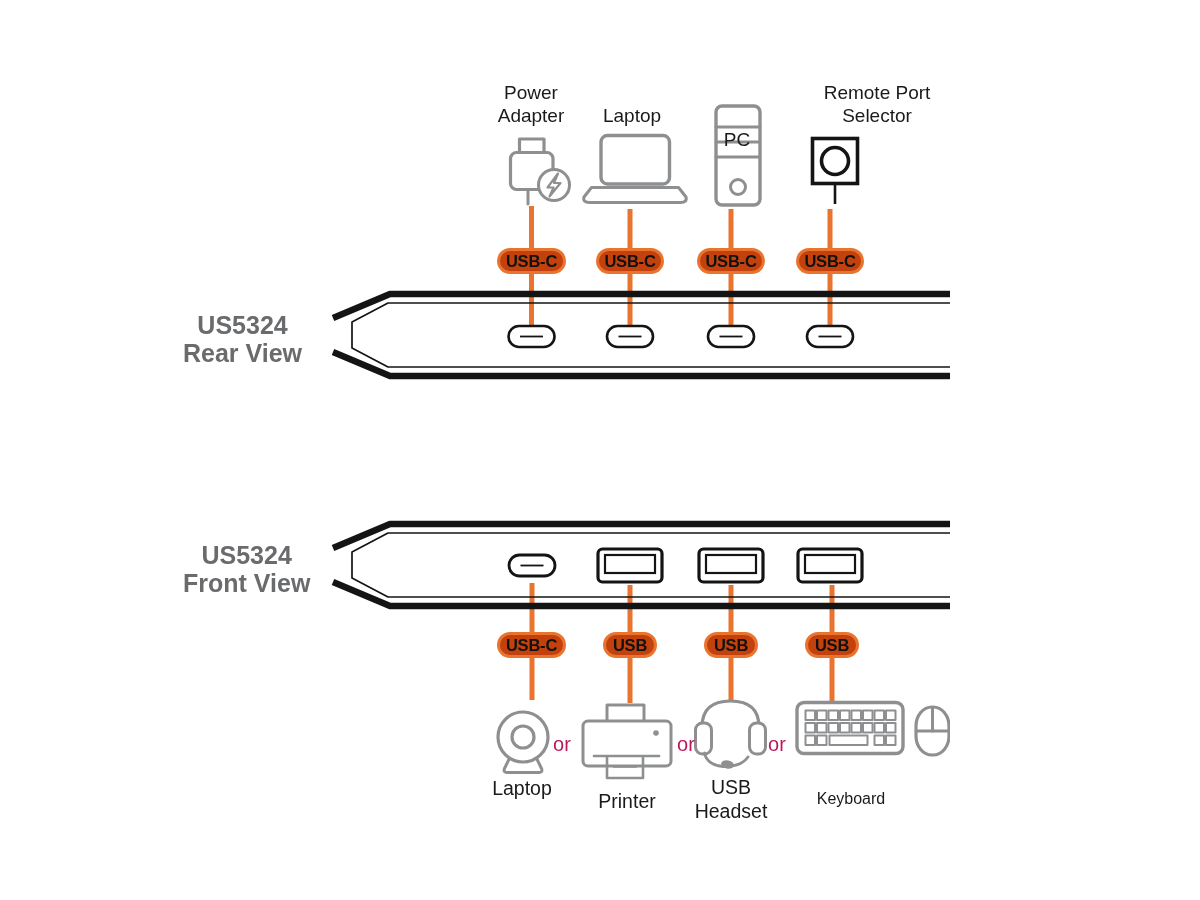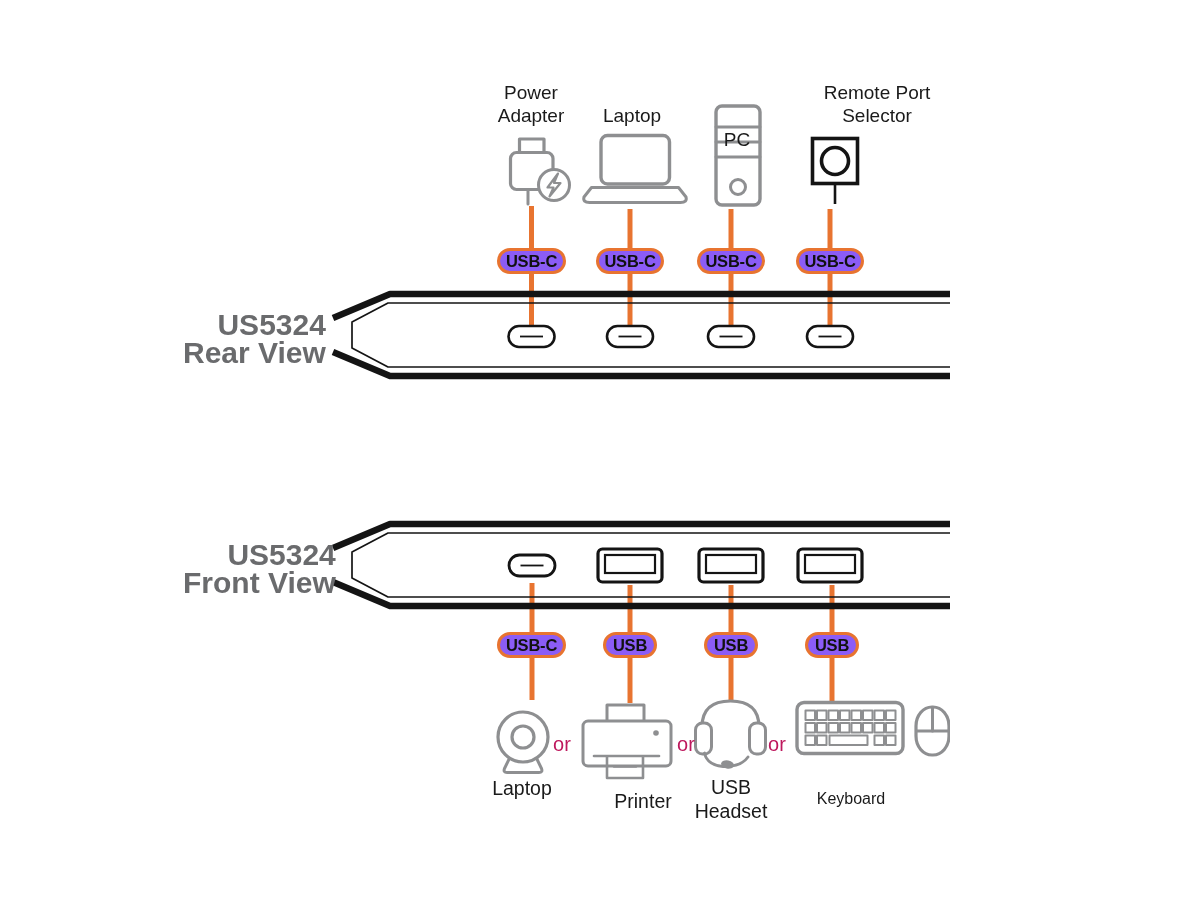--- a/index.html
+++ b/index.html
@@ -24,25 +24,25 @@
   .thin{stroke-width:1.7;stroke-linejoin:round;}
   
   .lbl{
     position:absolute;text-align:center;color:#1a1a1a;
     font-size:19px;line-height:23px;white-space:nowrap;
   }
   .lbl span{display:block;}
   .or{position:absolute;text-align:center;color:#be185d;font-size:20px;width:50px;}
   .title{
     position:absolute;color:var(--title-gray);font-weight:bold;
-    font-size:30px;line-height:28px;text-align:right;white-space:nowrap;
+    font-size:25px;line-height:28px;text-align:center;white-space:nowrap;
   }
   .title span{display:block;}
   .pill{
-    position:absolute;box-sizing:border-box;height:26px;background:#8b5cf6;
+    position:absolute;box-sizing:border-box;height:26px;background:#c2410c;
     border:3.5px solid var(--accent-orange);border-radius:14px;
     display:flex;align-items:center;justify-content:center;
     font-size:16.5px;font-weight:bold;color:#111;letter-spacing:-0.2px;
   }
 </style>
 </head>
 <body>
 
 <div class="canvas">
 
@@ -240,21 +240,21 @@
   <div class="pill" style="left:704px;top:632px;width:54px;">USB</div>
   <div class="pill" style="left:805px;top:632px;width:54px;">USB</div>
 
   <div class="or" style="left:537px;top:733px;">or</div>
   <div class="or" style="left:661px;top:733px;">or</div>
   <div class="or" style="left:752px;top:733px;">or</div>
 
   <div class="lbl" style="left:460px;top:777px;width:124px;font-size:19.5px;">
     <span>Laptop</span>
   </div>
-  <div class="lbl" style="left:581px;top:790px;width:124px;font-size:19.5px;">
+  <div class="lbl" style="left:565px;top:790px;width:124px;font-size:19.5px;">
     <span>Printer</span>
   </div>
   <div class="lbl" style="left:669px;top:775px;width:124px;font-size:19.5px;line-height:24px;">
     <span>USB</span>
     <span>Headset</span>
   </div>
   <div class="lbl" style="left:786px;top:787px;width:130px;font-size:16px;">
     <span>Keyboard</span>
   </div>
   <div class="lbl" style="left:930px;top:777px;width:100px;font-size:19.5px;">

